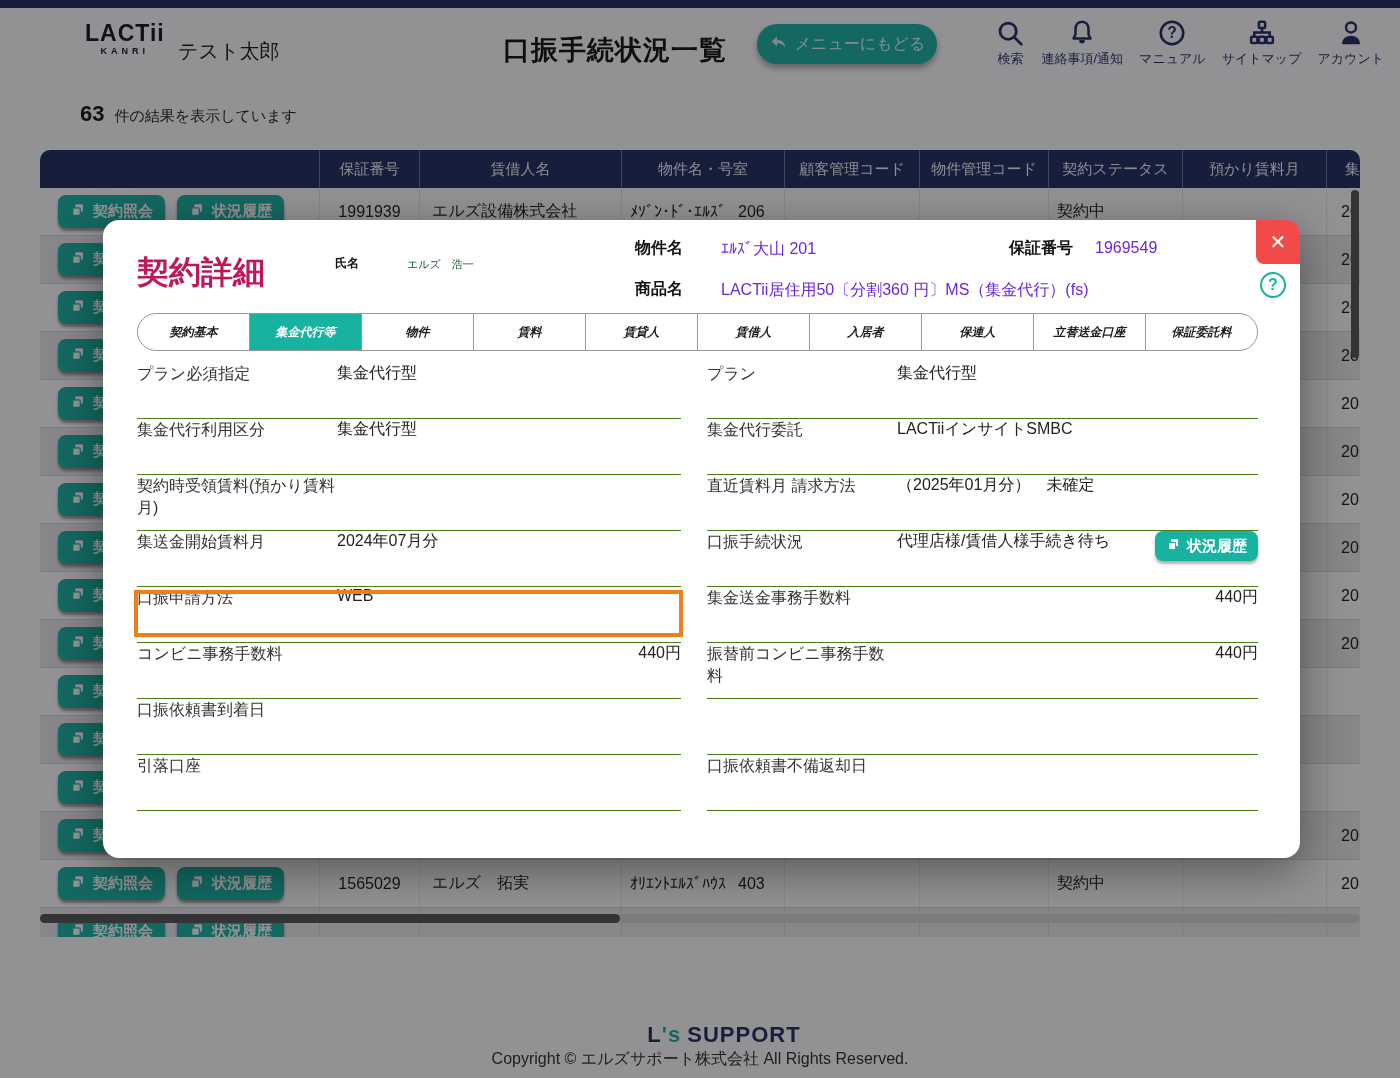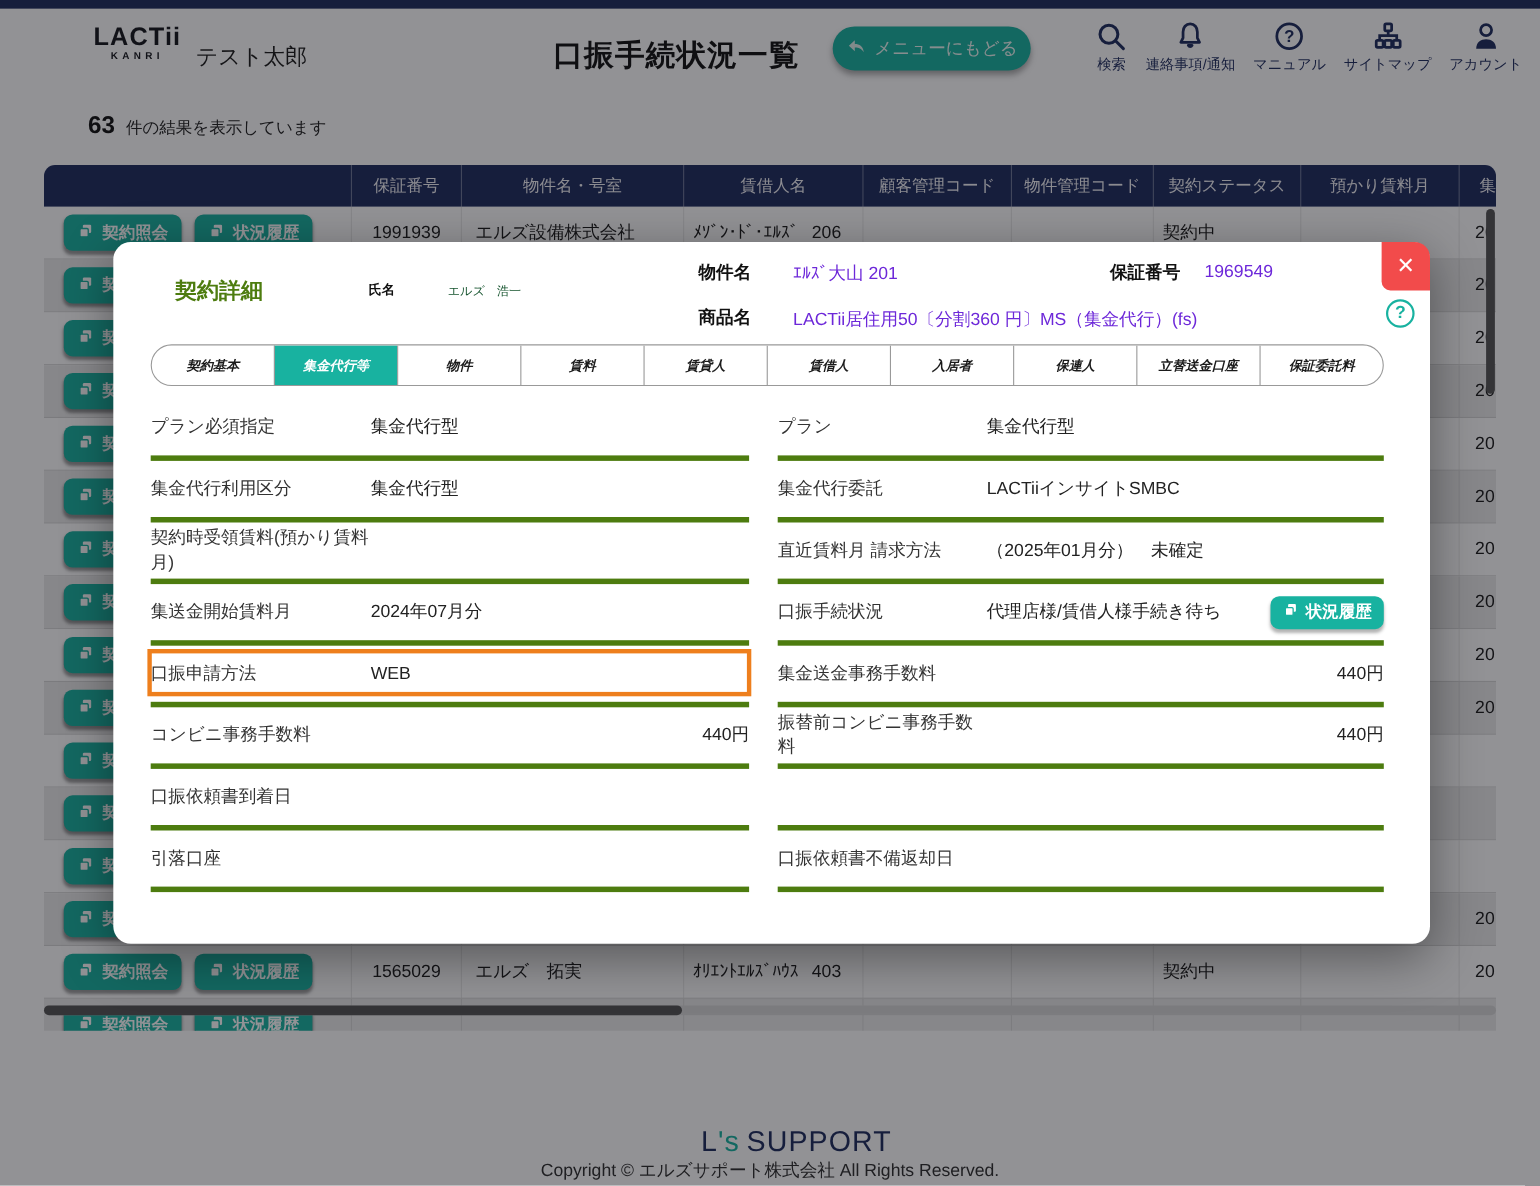--- a/index.html
+++ b/index.html
@@ -51,52 +51,52 @@
       border-radius:8px; height:33px; padding:0 12px; font-family:inherit; font-weight:700; font-size:15px;
       box-shadow:0 3px 3px rgba(0,0,0,.4); cursor:pointer; white-space:nowrap; }
 
   
   .hscroll-track { position:absolute; left:40px; top:914px; width:1320px; height:9px; background:#d8d8d8; border-radius:5px; z-index:3; }
   .hscroll-thumb { position:absolute; left:0; top:0; width:580px; height:9px; background:#555; border-radius:5px; }
   .vscroll-thumb { position:absolute; left:1351px; top:190px; width:8px; height:168px; background:#555; border-radius:4px; z-index:3; }
 
   
   .footer { position:absolute; left:0; top:1022px; width:1400px; text-align:center; z-index:1; }
-  .flogo { font-size:26px; font-weight:400; color:#1e2c5e; letter-spacing:1px;margin-left:48px; }
+  .flogo { font-size:22px; font-weight:700; color:#1e2c5e; letter-spacing:1px;margin-left:48px; }
   .flogo .apos { color:#18b2a0; }
   .flogo .rest { margin-left:6px; }
   .copyright { font-size:16px; color:#2e2e2e; margin-top:1px; }
 
   
   .overlay { position:absolute; inset:0; background:rgba(14,14,20,.45); z-index:40; }
   .modal { position:absolute; left:103px; top:220px; width:1197px; height:638px; background:#fff; border-radius:16px;
       box-shadow:0 12px 45px rgba(0,0,0,.4); z-index:50; }
   .modal-close { position:absolute; right:0; top:0; width:44px; height:44px; background:#f24b4b; border:none;
       border-radius:0 14px 0 8px; color:#fff; font-size:20px; font-weight:700; cursor:pointer; line-height:1;
       display:flex; align-items:center; justify-content:center; font-family:inherit; }
   .modal-help { position:absolute; right:14px; top:52px; width:26px; height:26px; border:2px solid #18b2a0;
       border-radius:50%; color:#18b2a0; font-size:16px; font-weight:700; display:flex; align-items:center;
       justify-content:center; background:#fff; cursor:pointer; }
-  .m-title { position:absolute; left:34px; top:31px; font-size:20px; font-weight:800; color:#4d7c0f;margin-left:22px; }
+  .m-title { position:absolute; left:34px; top:31px; font-size:32px; font-weight:800; color:#be185d; }
   .m-name-label { position:absolute; left:232px; top:35px; font-size:12px; font-weight:800; color:#111; }
   .m-name-value { position:absolute; left:304px; top:37px; font-size:11px; color:#14532d; }
   .m-kv-label { position:absolute; font-size:16px; font-weight:800; color:#111; }
   .m-kv-value { position:absolute; font-size:16px; color:#6d28d9; white-space:nowrap; }
 
   .tabbar { position:absolute; left:34px; top:93px; width:1121px; height:38px; border:1px solid #999;
       border-radius:20px; display:flex; overflow:hidden; background:#fff; }
   .tab { flex:1 1 0; border:none; border-left:1px solid #999; background:transparent; font-family:inherit;
       font-size:12px; font-weight:700; color:#1b1b1b; cursor:pointer; white-space:nowrap;font-style:italic; }
   .tab:first-child { border-left:none; }
   .tab.active { background:#18b2a0; color:#fff; }
 
   .fields-col { position:absolute; top:143px; }
   .fields-left { left:34px; width:544px; }
   .fields-right { left:604px; width:551px; }
-  .frow { position:relative; display:flex; align-items:center; height:56px; border-bottom:5px solid #4d7c0f; }
+  .frow { position:relative; display:flex; align-items:flex-start; height:56px; border-bottom:1px solid #4d7c0f; }
   .f-label { font-size:16px; color:#333; line-height:1.35; }
   .fields-left .f-label { width:200px; }
   .fields-right .f-label { width:190px; }
   .f-value { flex:1 1 auto; font-size:16px; color:#222; }
   .f-value.right { text-align:right; }
   .f-btn { display:inline-flex; align-items:center; gap:6px; margin-left:auto; background:#18b2a0; color:#fff;
       border:none; border-radius:8px; height:30px; padding:0 11px; font-family:inherit; font-weight:700;
       font-size:15px; box-shadow:0 3px 3px rgba(0,0,0,.3); cursor:pointer; white-space:nowrap; }
   .hl-box { position:absolute; left:-3px; right:-2px; top:3px; bottom:5px; border:4px solid #ee7f1d; pointer-events:none; }
 </style>
@@ -174,22 +174,22 @@
 
 <div class="result-line">
   <span class="result-count">63</span>
   <span class="result-text">件の結果を表示しています</span>
 </div>
 
 <div class="table-wrap">
   <div class="thead-row">
       <div class="hcell"></div>
       <div class="hcell">保証番号</div>
+      <div class="hcell">賃借人名</div>
       <div class="hcell">物件名・号室</div>
-      <div class="hcell">賃借人名</div>
       <div class="hcell">顧客管理コード</div>
       <div class="hcell">物件管理コード</div>
       <div class="hcell">契約ステータス</div>
       <div class="hcell">預かり賃料月</div>
       <div class="hcell">集</div>
     </div>
   <div>
       <div class="trow">
     <div class="cell c-actions">
       <button class="tbtn">

